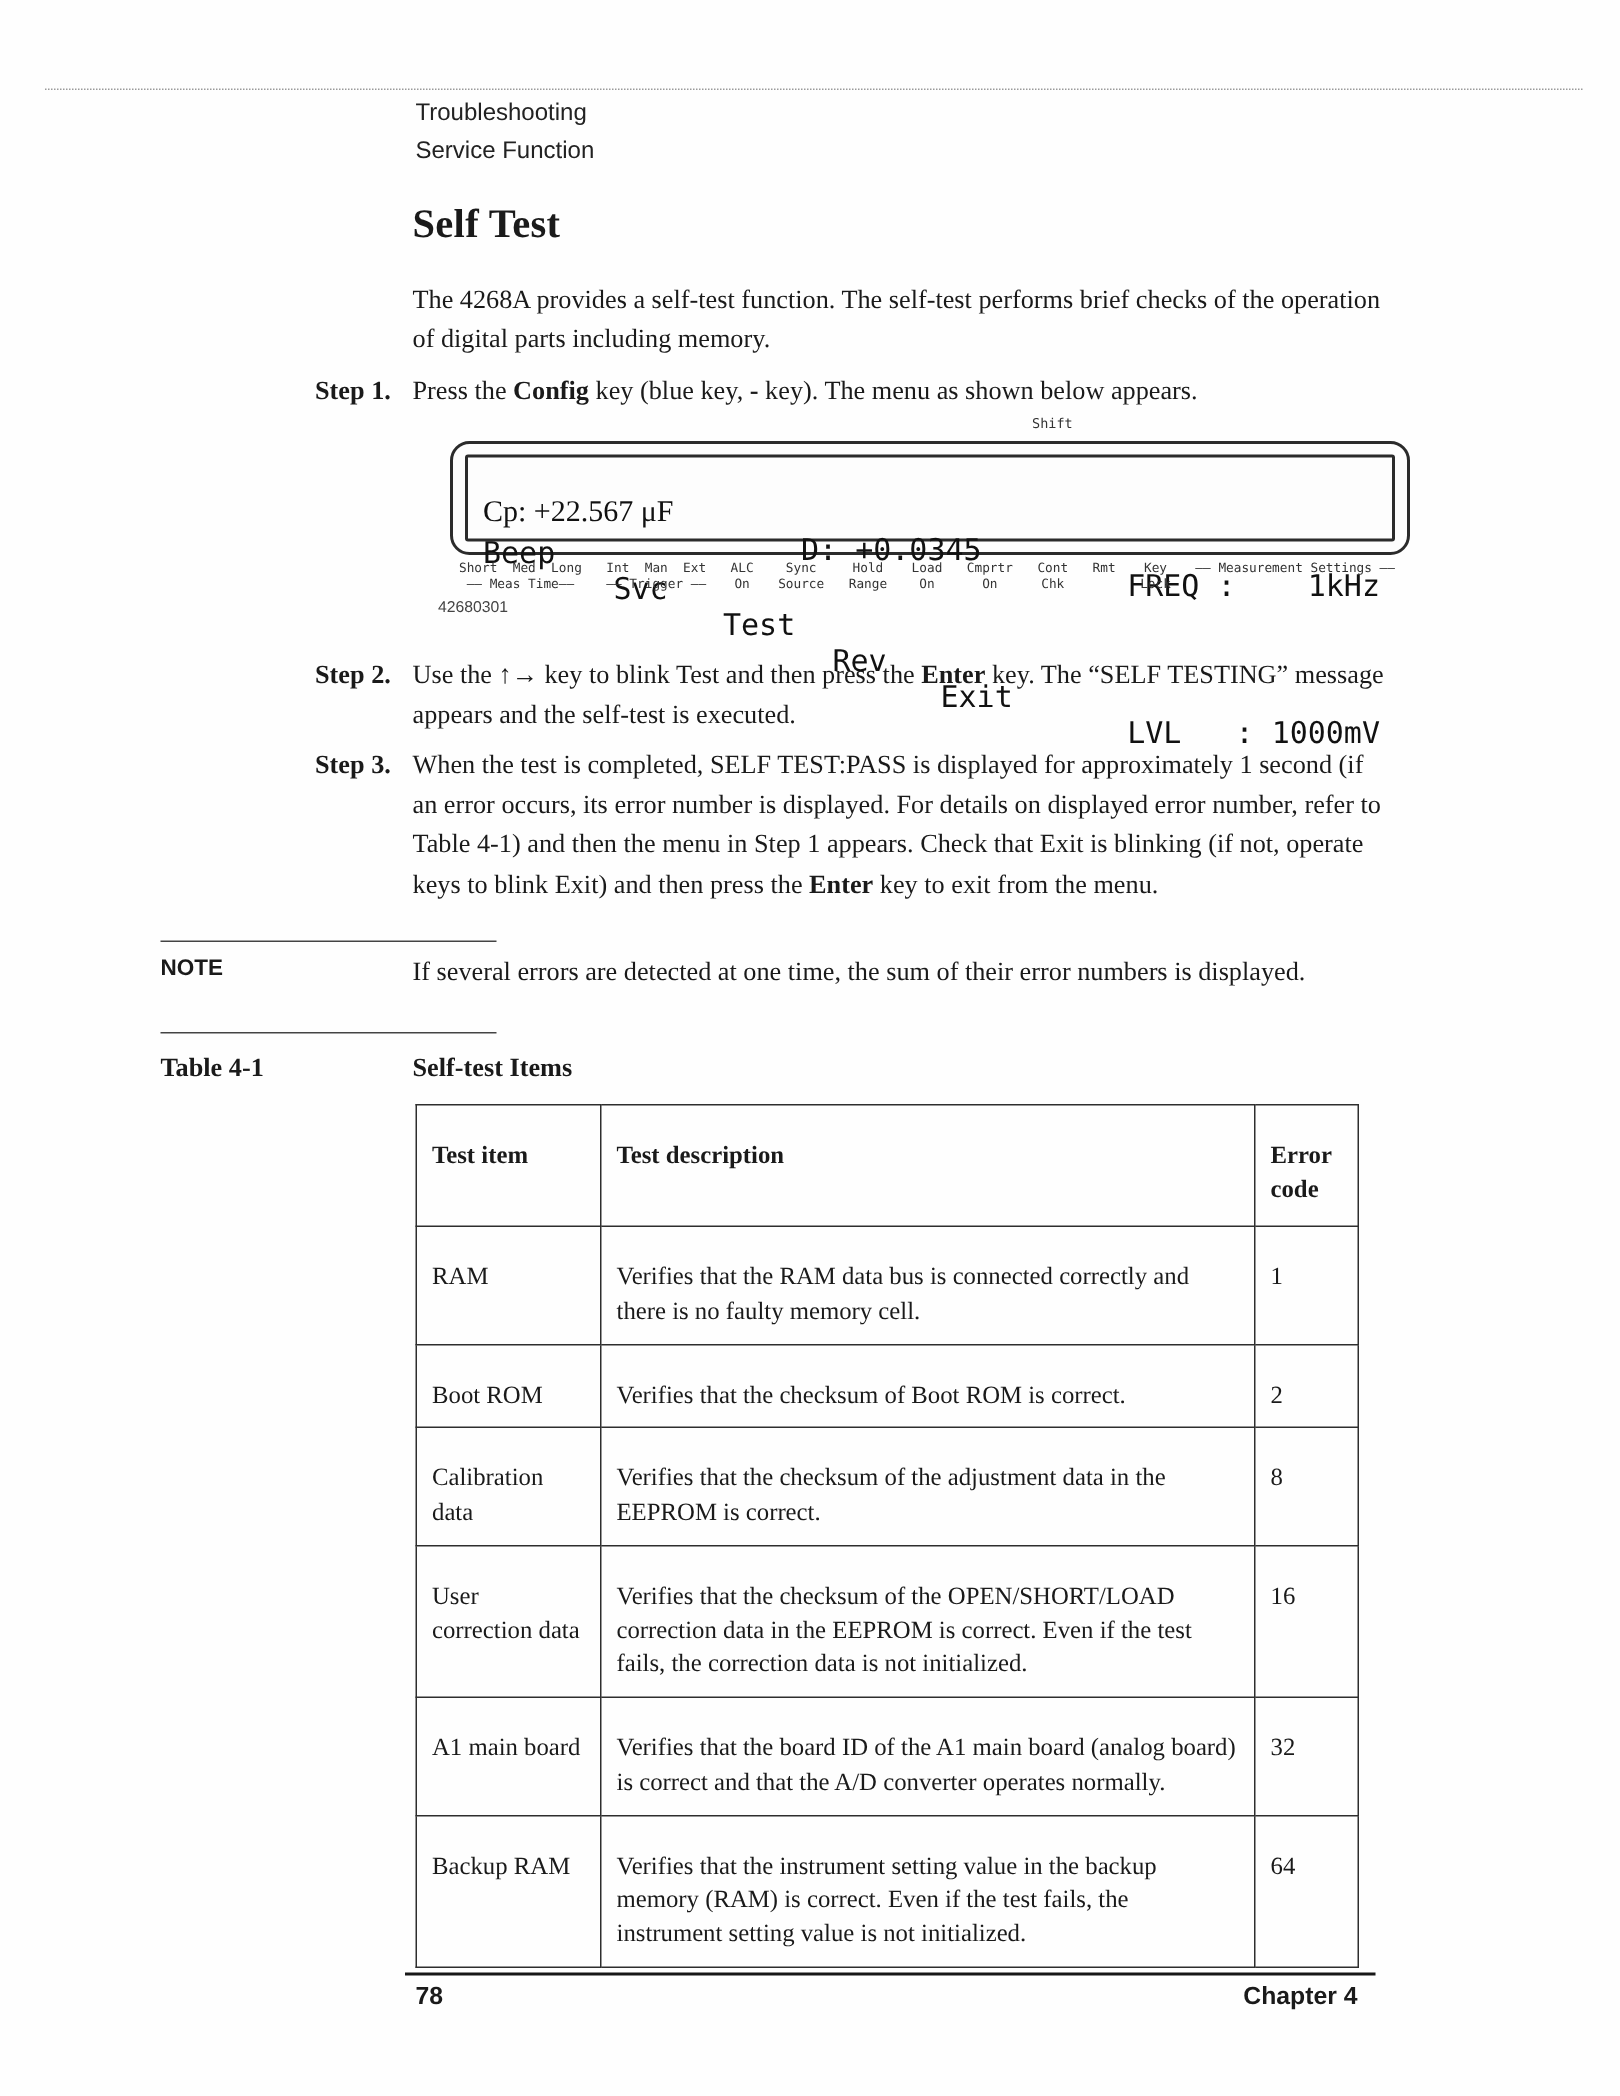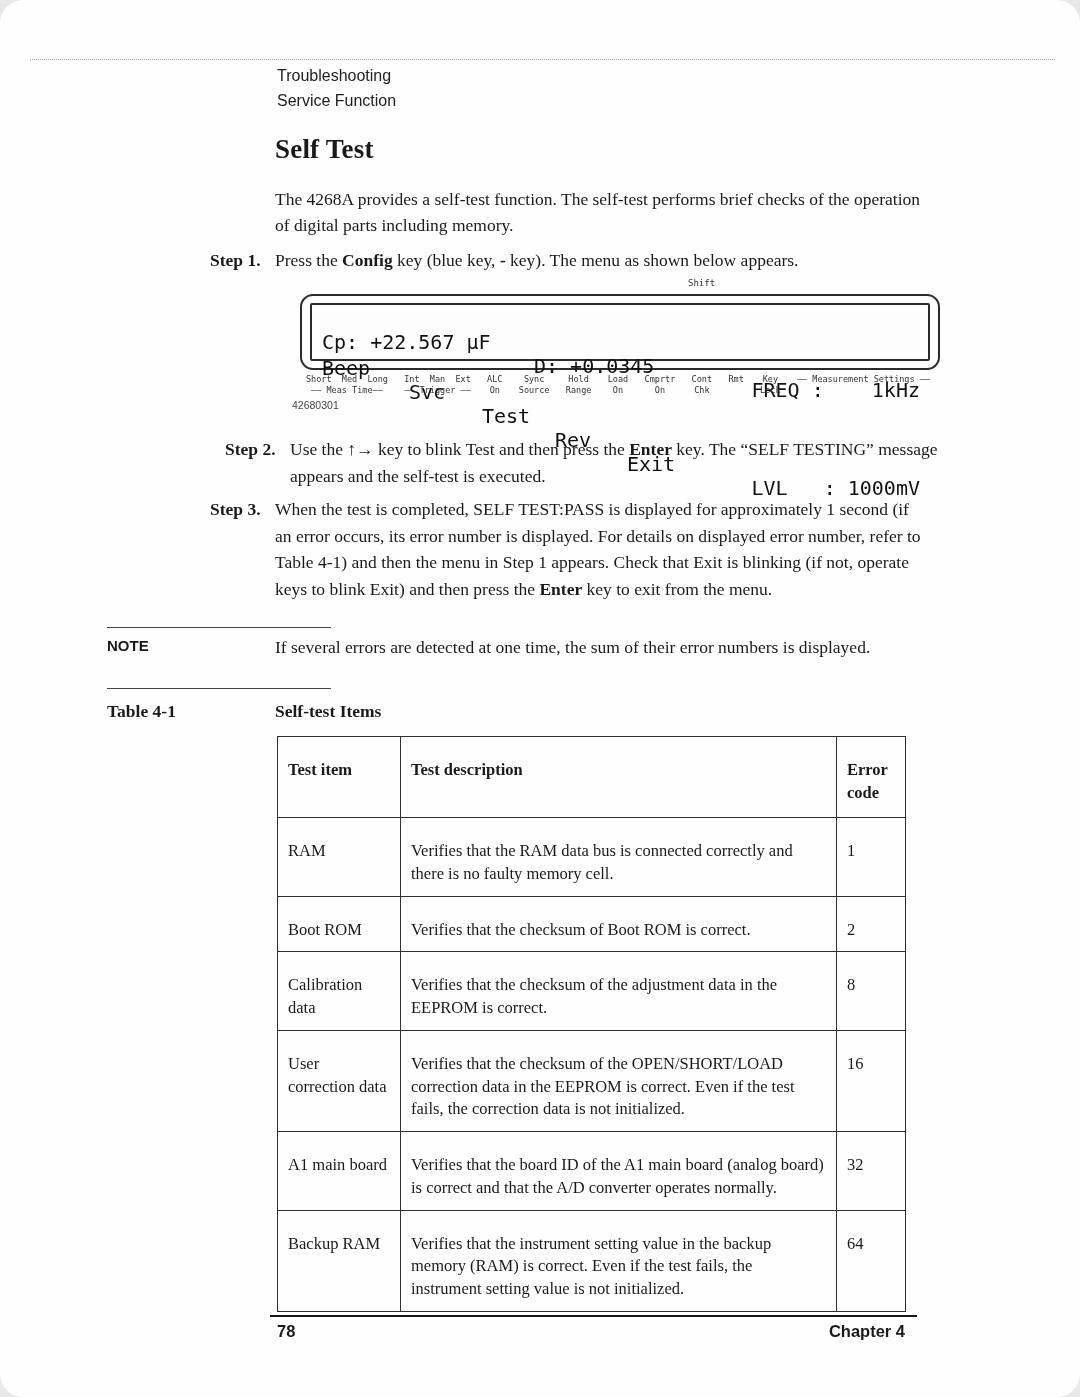--- a/index.html
+++ b/index.html
@@ -4,21 +4,20 @@
 <style>
   html,body{margin:0;padding:0;background:#e8e8e8;}
   .page{
     position:relative;
     width:1080px;height:1397px;
     background:#fefefe;
     margin:0 auto;
     overflow:hidden;
     font-family:"Liberation Serif", serif;
     color:#1a1a1a;
-    border-radius:23px;
   }
   .dotted-top{
     position:absolute;top:59px;left:30px;right:25px;
     border-top:1px dotted #9a9a9a;height:0;
   }
   
   .run-head{
     position:absolute;left:277px;top:63px;
     font-family:"Liberation Sans", sans-serif;
     font-size:16px;line-height:25px;color:#222;
@@ -33,21 +32,21 @@
   .intro{
     position:absolute;left:275px;top:186px;width:650px;
     font-size:17.5px;line-height:1.5;
   }
   
   .step{position:absolute;left:210px;width:715px;display:flex;}
   .step .lbl{flex:0 0 65px;font-weight:bold;font-size:17.5px;line-height:1.52;}
   .step .txt{flex:1;font-size:17.5px;line-height:1.52;}
   .b{font-weight:bold;}
   .step1{top:247px;}
-  .step2{top:436px;margin-left:15px;}
+  .step2{top:436px;}
   .step3{top:496px;}
   
   .figure{position:absolute;left:300px;top:276px;width:640px;height:128px;}
   .shift-lbl{
     position:absolute;left:388px;top:2px;
     font-family:"DejaVu Sans Mono", monospace;font-size:9px;color:#333;
   }
   .lcd-outer{
     position:absolute;left:0;top:18px;width:636px;height:72px;
     border:2px solid #2b2b2b;border-radius:13px;background:#fdfdfd;
@@ -55,21 +54,21 @@
   .lcd-inner{
     position:absolute;left:8px;top:7px;right:8px;bottom:7px;
     border:2px solid #2b2b2b;border-radius:2px;
     font-family:"DejaVu Sans Mono", monospace;
     font-size:20px;color:#111;
   }
   .lcd-row{position:absolute;left:0;right:0;height:25px;white-space:pre;}
   .lcd-r1{top:1px;}
   .lcd-r2{top:27px;}
   .lcd-seg{position:absolute;white-space:pre;}
-  .seg-cp{left:10px;}
+  .seg-cp{left:10px;font-family:Liberation Serif, serif;}
   .seg-d{left:222px;}
   .seg-freq{right:8px;}
   .seg-beep{left:10px;}
   .seg-svc{left:97px;}
   .seg-test{left:170px;}
   .seg-rev{left:243px;}
   .seg-exit{left:315px;}
   .seg-lvl{right:8px;}
   
   .lcd-annos{

